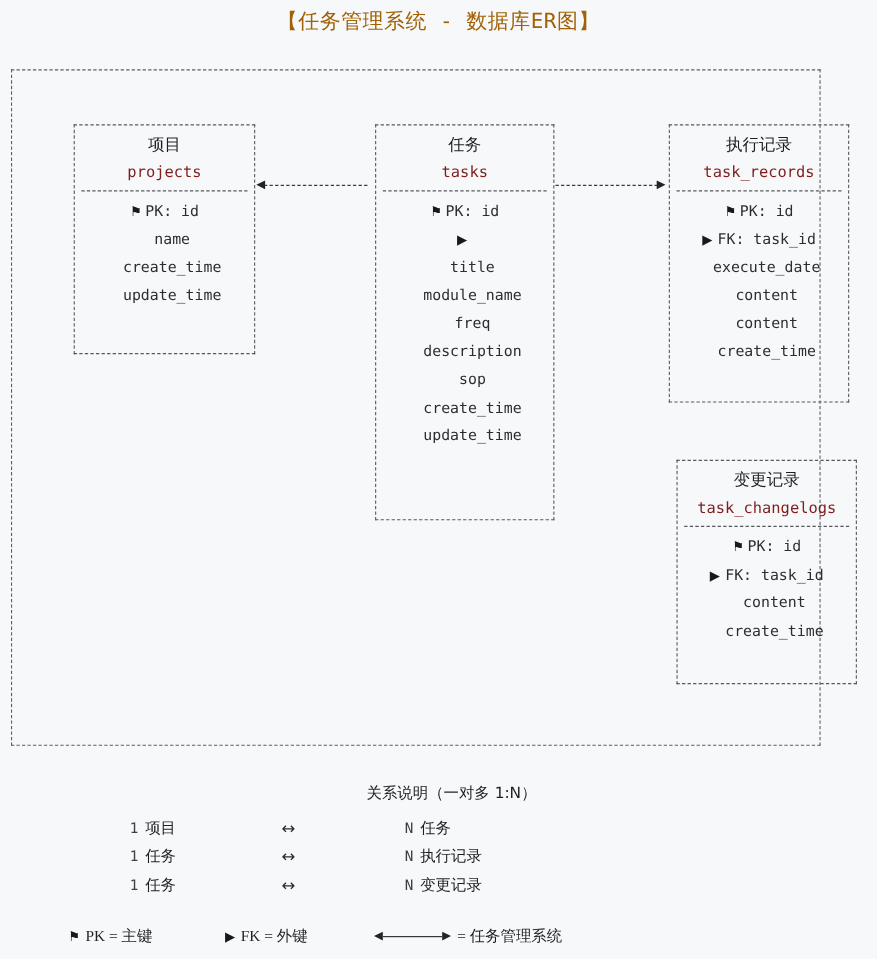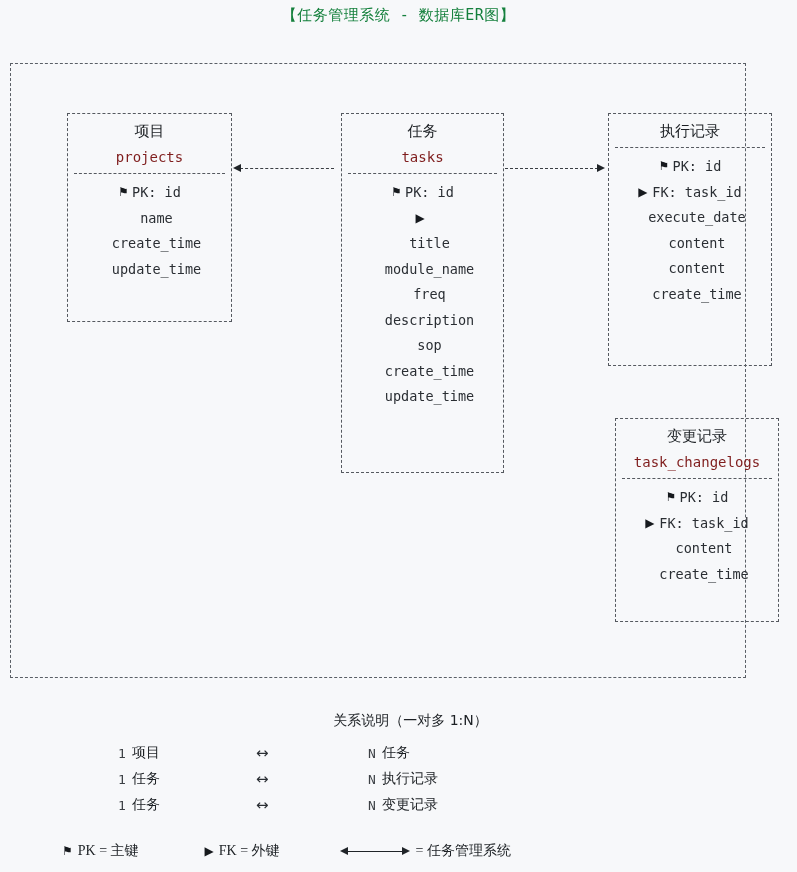--- a/index.html
+++ b/index.html
@@ -22,23 +22,23 @@
     height: 872px;
   }
 
   
   .diagram-title {
     position: absolute;
     top: 6px;
     left: 0;
     width: 797px;
     text-align: center;
-    font-size: 15px;
+    font-size: 19px;
     letter-spacing: 0.5px;
-    color: #15803d;
+    color: #a16207;
     white-space: pre;
   }
 
   
   .outer-frame {
     position: absolute;
     left: 10px;
     top: 63px;
     width: 736px;
     height: 615px;
@@ -282,20 +282,21 @@
       </div>
       <div class="field">
         <span class="glyph"></span><span class="fname">update_time</span>
       </div>
     </div>
   </div>
 
   <div class="entity" style="left:608px; top:113px; width:164px; height:253px;">
     <div class="entity-head">
       <div class="entity-cn">执行记录</div>
+      <div class="entity-en">task_records</div>
     </div>
     <div class="entity-divider"></div>
     <div class="field-list">
       <div class="field">
         <span class="glyph">⚑</span><span class="fname">PK: id</span>
       </div>
       <div class="field">
         <span class="glyph">▶</span><span class="fname">FK: task_id</span>
       </div>
       <div class="field">

